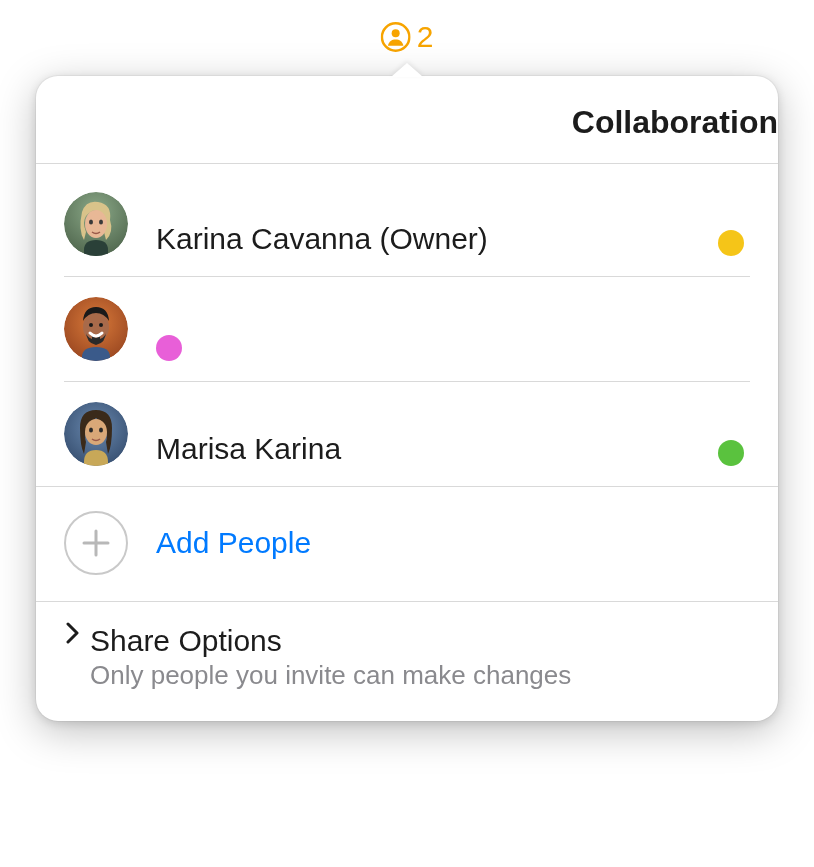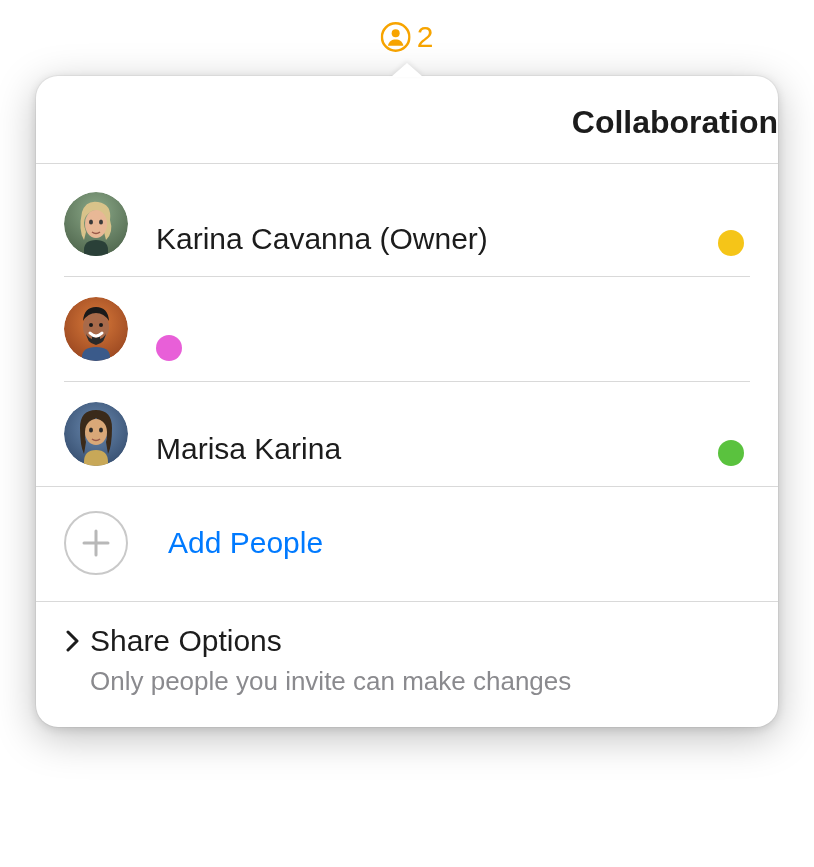--- a/index.html
+++ b/index.html
@@ -103,21 +103,20 @@
       border-radius: 50%;
       flex-shrink: 0;
       margin-right: 6px;
     }
     .add-people-row {
       display: flex;
       align-items: center;
       padding: 24px 28px 26px 28px;
       border-bottom: 1px solid #d9d9d9;
       cursor: pointer;
-      gap: 12px;
     }
     .plus-circle {
       width: 64px;
       height: 64px;
       border-radius: 50%;
       border: 2px solid #c9c9c9;
       display: flex;
       align-items: center;
       justify-content: center;
       margin-right: 28px;
@@ -130,21 +129,21 @@
     .add-people-label {
       font-size: 30px;
       color: #007aff;
     }
     .share-options-row {
       padding: 22px 28px 30px 28px;
       cursor: pointer;
     }
     .share-options-header {
       display: flex;
-      align-items: center;
+      align-items: flex-start;
       gap: 8px;
     }
     .chevron {
       width: 18px;
       height: 18px;
       display: flex;
       align-items: center;
       justify-content: center;
     }
     .chevron svg {
@@ -152,21 +151,21 @@
       height: 22px;
     }
     .share-options-title {
       font-size: 30px;
       color: #1c1c1c;
     }
     .share-options-subtitle {
       font-size: 26px;
       color: #8a8a8e;
       margin-left: 26px;
-      margin-top: 8px;
+      margin-top: 2px;
     }
   </style>
 </head>
 <body>
 
 <div class="indicator-wrap">
   <span class="indicator-icon">
     <svg viewBox="0 0 24 24" fill="none">
       <circle cx="12" cy="12" r="11" stroke="#f7a400" stroke-width="2"></circle>
       <circle cx="12" cy="9" r="3.2" fill="#f7a400"></circle>

